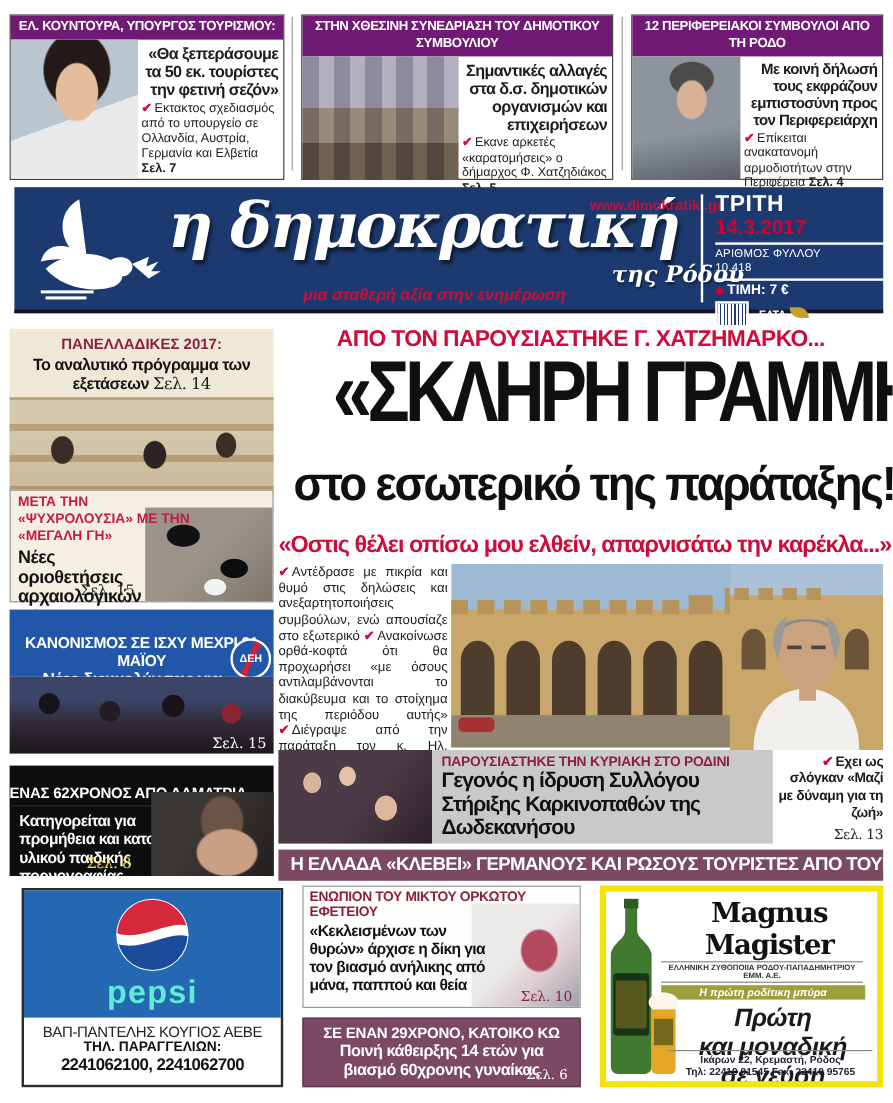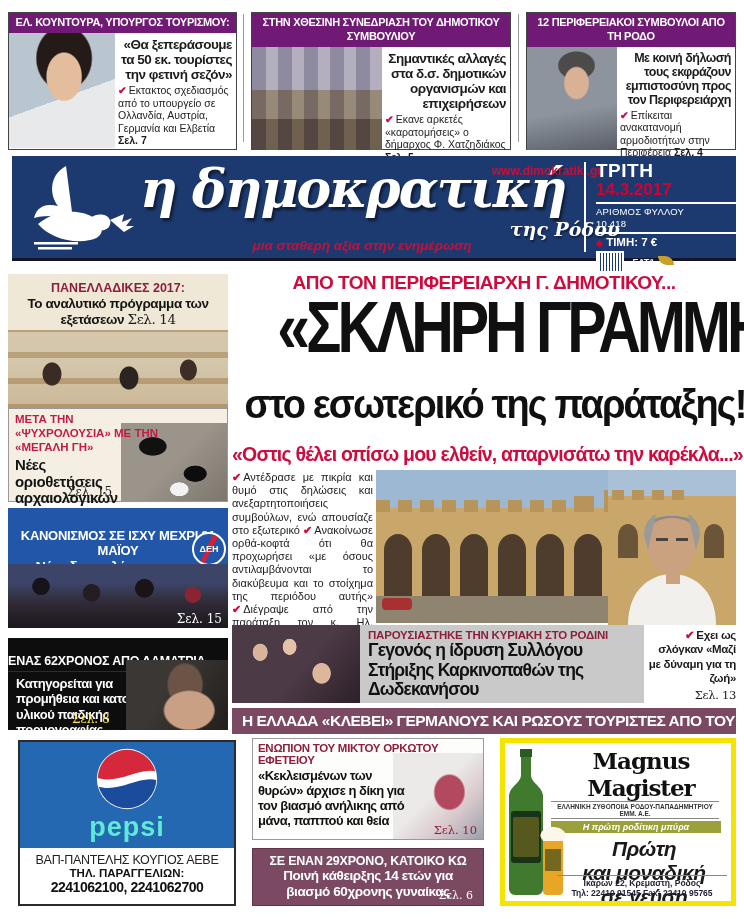--- a/index.html
+++ b/index.html
@@ -258,21 +258,21 @@
     </div>
   </div>
 
   <div class="sb-box" style="top:638px;height:92px;background:#0d0d0d;color:#fff;">
     <div class="ph ph-child abs" style="left:118px;top:22px;width:102px;height:70px;"></div>
     <div style="text-align:left;font-weight:bold;font-size:12.5px;padding-top:16px;letter-spacing:-0.2px;border-bottom:1px solid #2c2c2c;padding-bottom:3px;">ΕΝΑΣ 62ΧΡΟΝΟΣ ΑΠΟ ΔΑΜΑΤΡΙΑ</div>
     <div style="font-weight:bold;font-size:13px;line-height:1.18;padding:4px 0 0 8px;width:128px;letter-spacing:-0.4px;">Κατηγορείται για προμήθεια και κατοχή υλικού παιδικής πορνογραφίας</div>
     <div class="abs" style="left:64px;top:74px;font-family:'DejaVu Serif',serif;font-size:12px;color:#fde047;">Σελ. 8</div>
   </div>
 
-  <div class="lead-kicker">ΑΠΟ ΤΟΝ ΠΕΡΙΦΕΡΕΙΑΡΧΗ Γ. ΔΗΜΟΤΙΚΟΥ...</div>
+  <div class="lead-kicker">ΑΠΟ ΤΟΝ ΠΑΡΟΥΣΙΑΣΤΗΚΕ Γ. ΧΑΤΖΗΜΑΡΚΟ...</div>
   <div class="lead-head">«ΣΚΛΗΡΗ ΓΡΑΜΜΗ»</div>
   <div class="lead-sub">στο εσωτερικό της παράταξης!</div>
   <div class="lead-quote">«Οστις θέλει οπίσω μου ελθείν, απαρνισάτω την καρέκλα...»</div>
 
   <div class="lead-body">
     <span class="chk">✔</span><span>Αντέδρασε με πικρία και θυμό στις δηλώσεις και ανεξαρτητοποιήσεις συμβούλων, ενώ απουσίαζε στο εξωτερικό</span>
     <span class="chk">✔</span><span>Ανακοίνωσε ορθά-κοφτά ότι θα προχωρήσει «με όσους αντιλαμβάνονται το διακύβευμα και το στοίχημα της περιόδου αυτής»</span>
     <span class="chk">✔</span><span>Διέγραψε από την παράταξη τον κ. Ηλ. Ζωγραφίδη</span>
     <span class="chk">✔</span><span>Θα προχωρήσει σε «ξεκαθάρισμα - ξεσκαρτάρισμα» της παράταξης</span>
     <span class="pg" style="float:right;font-family:'DejaVu Serif',serif;font-weight:normal;font-size:12px;">Σελ. 3</span>

